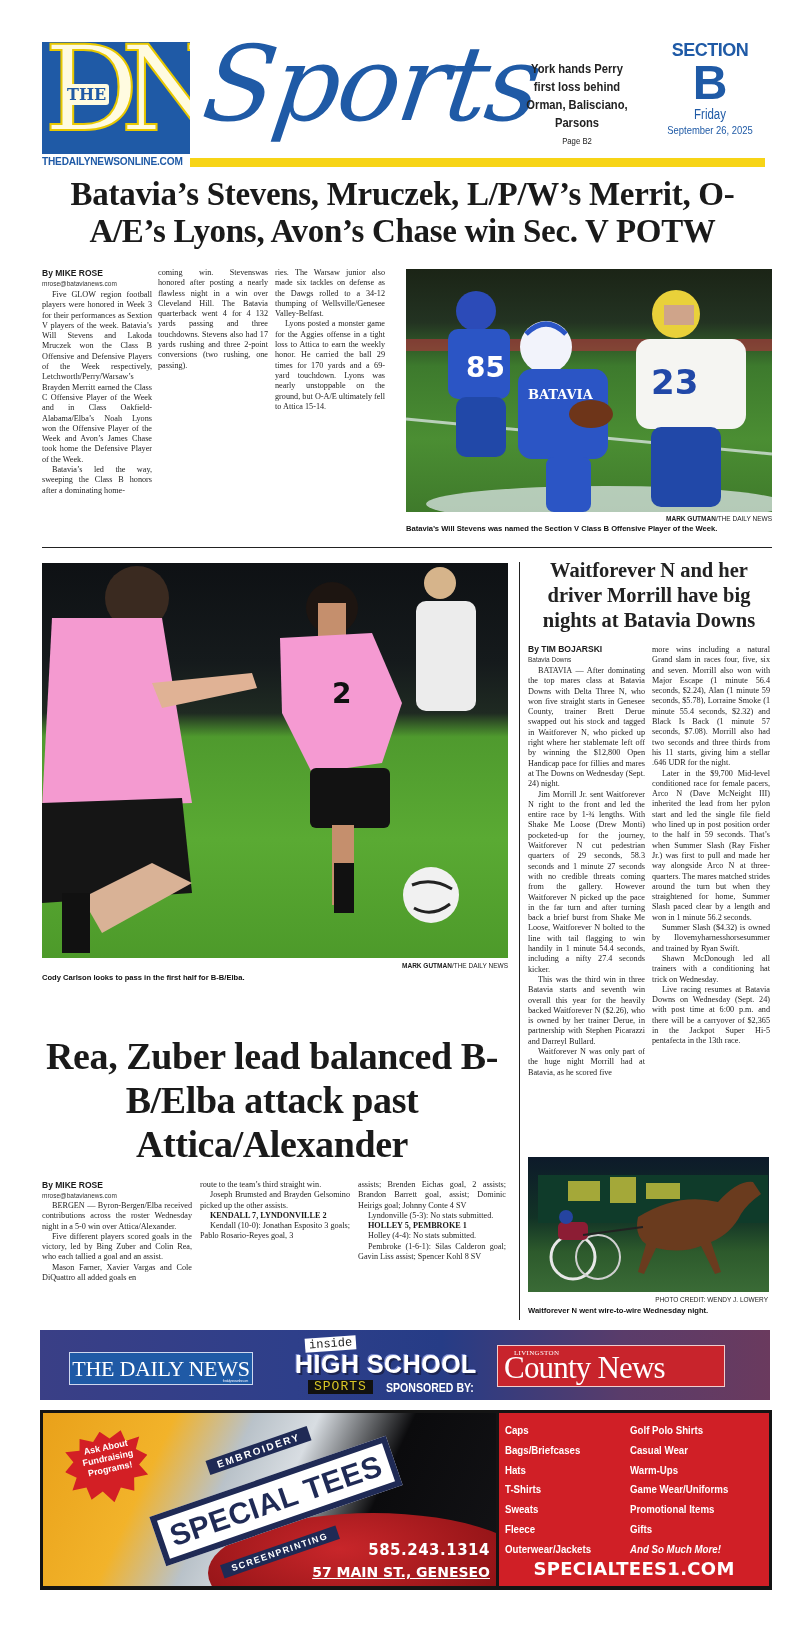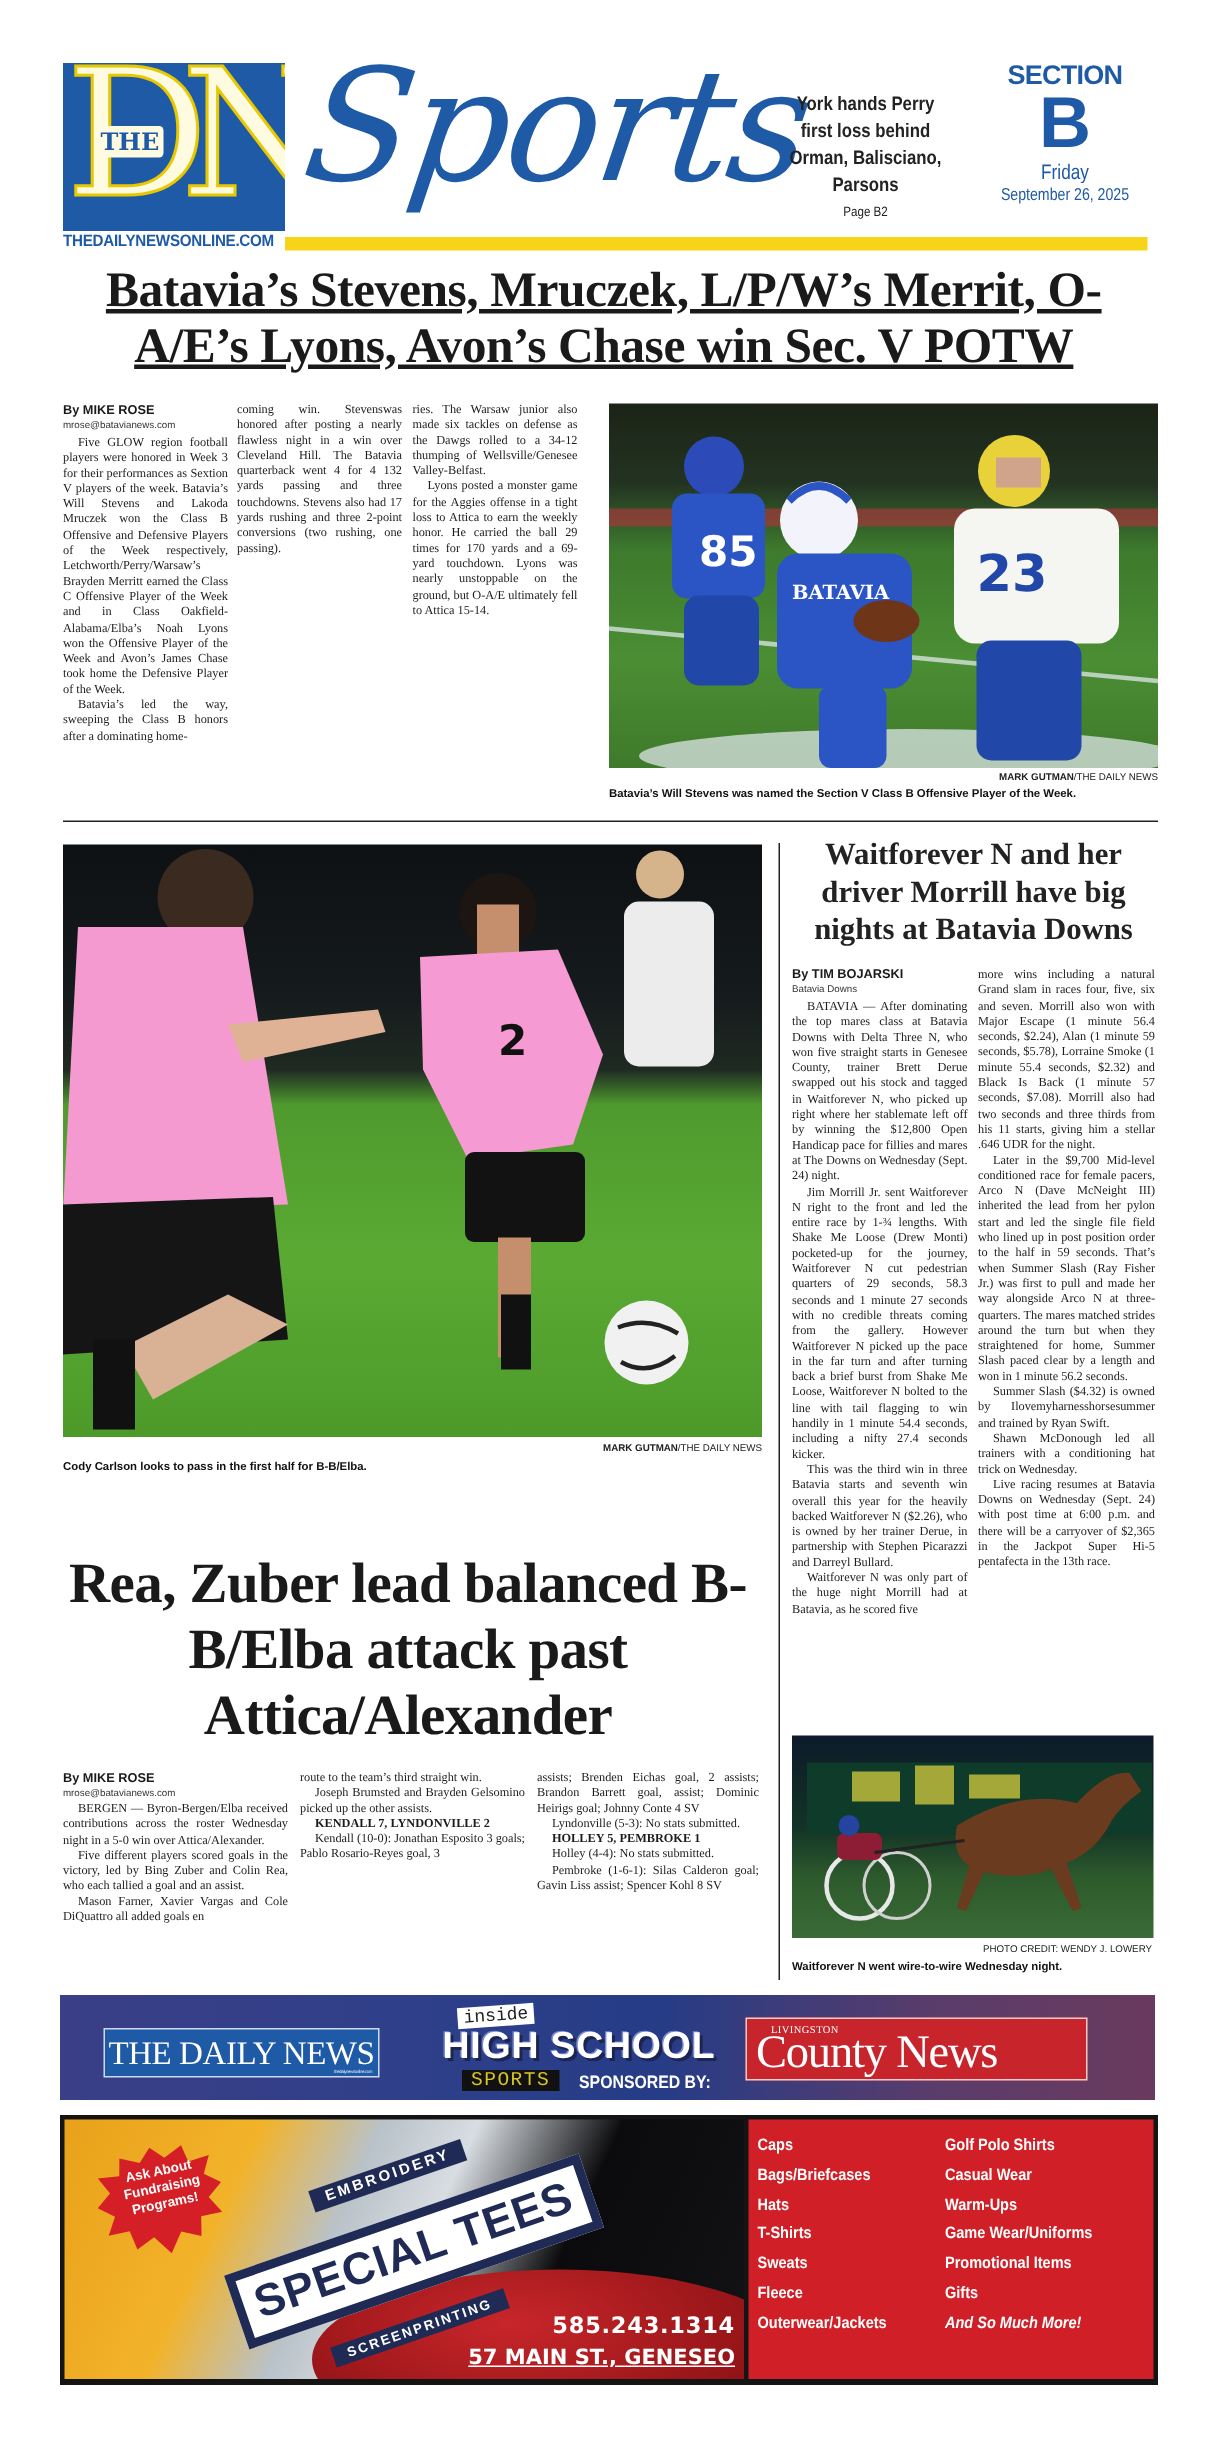--- a/index.html
+++ b/index.html
@@ -17,21 +17,21 @@
   .yellow-bar { left: 190px; top: 158px; width: 575px; height: 9px; background: #f7d417; }
   .teaser { left: 512px; top: 60px; width: 130px; text-align: center; font-family: "Liberation Sans", sans-serif; font-weight: bold; font-size: 13px; line-height: 18px; color: #222; transform: scaleX(0.86); transform-origin: center; }
   .teaser-page { display: block; font-weight: normal; font-size: 9px; line-height: 14px; margin-top: 2px; }
   .section-box { left: 660px; top: 40px; width: 100px; text-align: center; font-family: "Liberation Sans", sans-serif; color: #1f5aa6; }
   .section-label { font-size: 18px; font-weight: bold; letter-spacing: -0.5px; line-height: 20px; }
   .section-letter { font-size: 48px; font-weight: bold; line-height: 46px; }
   .section-day { font-size: 14px; line-height: 17px; transform: scaleX(0.82); }
   .section-date { font-size: 11.5px; line-height: 14px; transform: scaleX(0.82); white-space: nowrap; margin-left: -10px; margin-right: -10px; }
 
   
-  .headline-1 { left: 36px; top: 176px; width: 733px; text-align: center; font-family: "Liberation Serif", serif; font-weight: bold; font-size: 33px; line-height: 37px; color: #1a1a1a; letter-spacing: -0.3px; text-decoration: underline; }
+  .headline-1 { left: 36px; top: 176px; width: 733px; text-align: center; font-family: "Liberation Serif", serif; font-weight: bold; font-size: 33px; line-height: 37px; color: #1a1a1a; letter-spacing: -0.3px; }
 
   
   .byline { font-family: "Liberation Sans", sans-serif; font-weight: bold; font-size: 8.5px; line-height: 11px; }
   .byline-sub { font-family: "Liberation Sans", sans-serif; font-size: 6.5px; line-height: 9px; color: #333; margin-bottom: 2px; }
   .col { font-family: "Liberation Serif", serif; font-size: 8.2px; line-height: 10.3px; text-align: justify; color: #1c1c1c; hyphens: auto; }
   .col p { text-indent: 10px; }
   .col p.noindent { text-indent: 0; }
   .col .sub-head { font-weight: bold; text-indent: 10px; }
 
   .credit { font-family: "Liberation Sans", sans-serif; font-size: 6.5px; text-align: right; color: #222; }
@@ -292,14 +292,15 @@
     </div>
     <div class="st-list st-list-right">
       <div>Golf Polo Shirts</div>
       <div>Casual Wear</div>
       <div>Warm-Ups</div>
       <div>Game Wear/Uniforms</div>
       <div>Promotional Items</div>
       <div>Gifts</div>
       <div class="more">And So Much More!</div>
     </div>
+    <div class="st-url">SPECIALTEES1.COM</div>
   </div>
 </div>
 
 </body></html>

